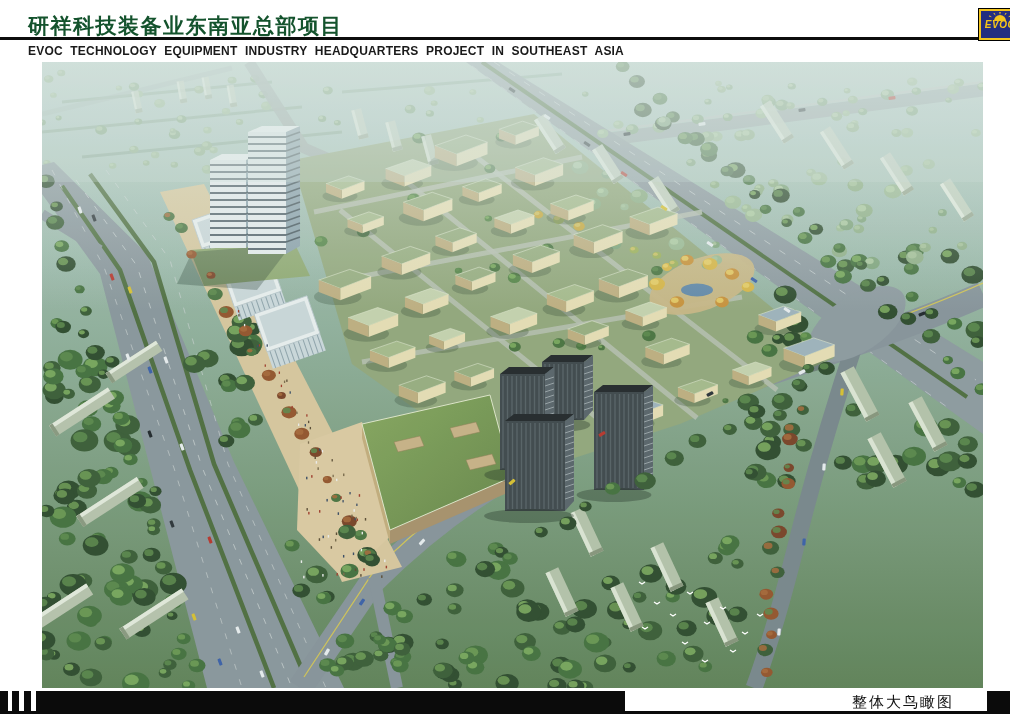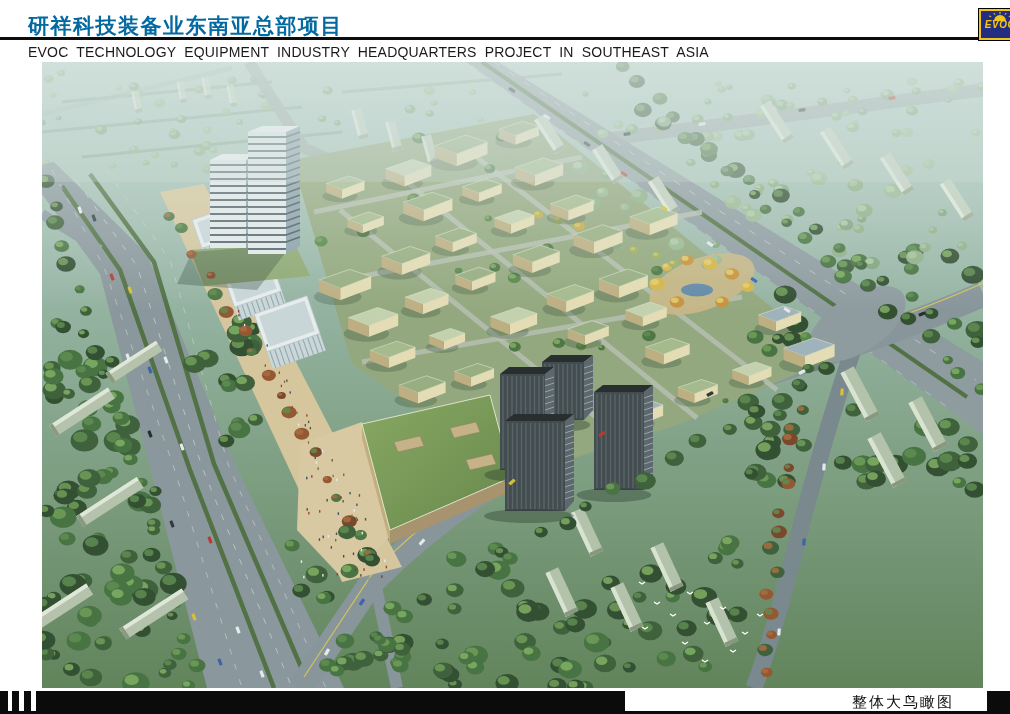--- a/index.html
+++ b/index.html
@@ -1,22 +1,22 @@
 <!DOCTYPE html>
 <html><head>
 <meta charset="utf-8">
 <style>
   html,body{margin:0;padding:0;background:#ffffff;}
   .page{position:relative;width:1010px;height:714px;background:#ffffff;overflow:hidden;
         font-family:"Liberation Sans",sans-serif;}
   
   .title-cn{position:absolute;left:28px;top:12px;font-size:21px;font-weight:bold;
-            color:#0369a1;letter-spacing:1.5px;white-space:nowrap;}
+            color:#14532d;letter-spacing:1.5px;white-space:nowrap;}
   .header-rule{position:absolute;left:0;top:37px;width:1010px;height:2.5px;background:#0d0d0d;}
-  .title-en{position:absolute;left:28px;top:44px;font-size:14px;font-weight:normal;
+  .title-en{position:absolute;left:28px;top:44px;font-size:12px;font-weight:bold;
             color:#1a1a1a;letter-spacing:.2px;word-spacing:4px;white-space:nowrap;}
   .logo{position:absolute;left:978px;top:8px;width:42px;height:31px;background:#232e80;
         border:1px solid #000;box-shadow:inset 0 0 0 2px #f2c41c;text-align:center;}
   .logo-sun{display:block;margin:3px auto 0 auto;width:26px;height:9px;}
   .logo-text{display:block;margin-top:-1px;color:#f5c518;font-size:10px;font-weight:bold;
              font-style:italic;letter-spacing:.5px;line-height:10px;}
   
   .render-frame{position:absolute;left:42px;top:62px;width:941px;height:626px;overflow:hidden;
                 background:#9db8ac;}
   .render-frame svg{display:block;width:941px;height:626px;}

